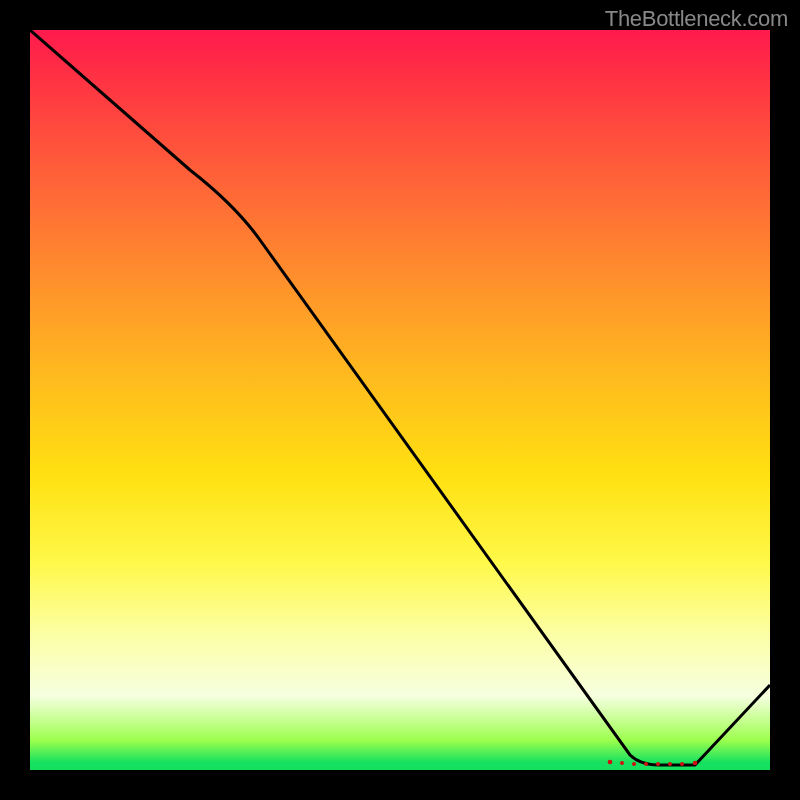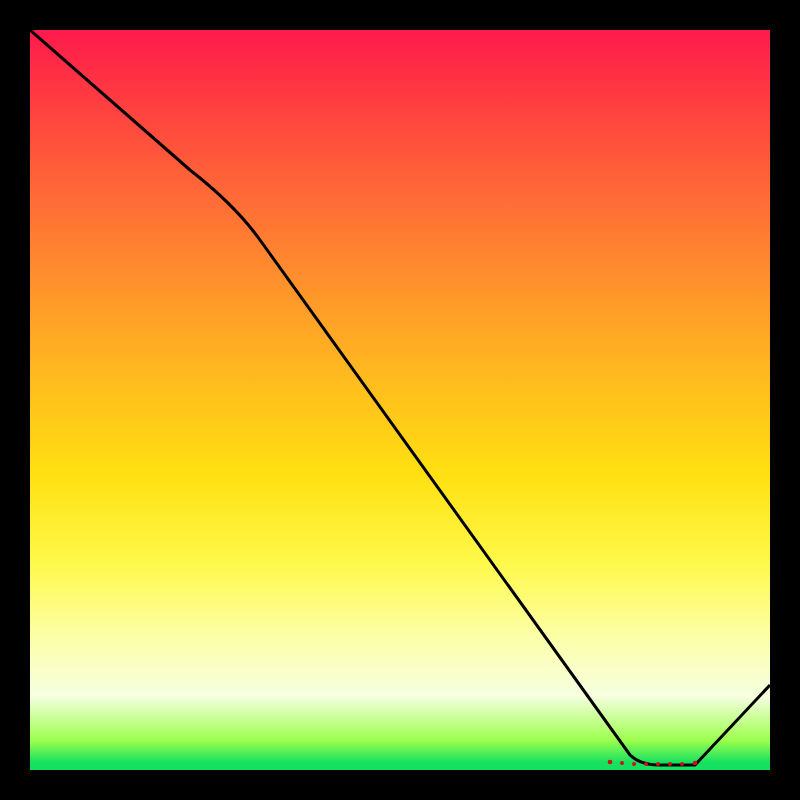--- a/index.html
+++ b/index.html
@@ -65,20 +65,21 @@
     font-weight: bold;
     white-space: nowrap;
     letter-spacing: 2px;
   }
 </style>
 </head>
 <body>
 
 <div class="stage">
 
+  <div class="attribution">TheBottleneck.com</div>
 
   <div class="plot">
     <div class="gradient"></div>
 
     <svg class="curve" viewBox="0 0 740 740" preserveAspectRatio="none">
 
       <path d="M 0 0
                L 160 140
                Q 205 175 230 210
                L 600 725

